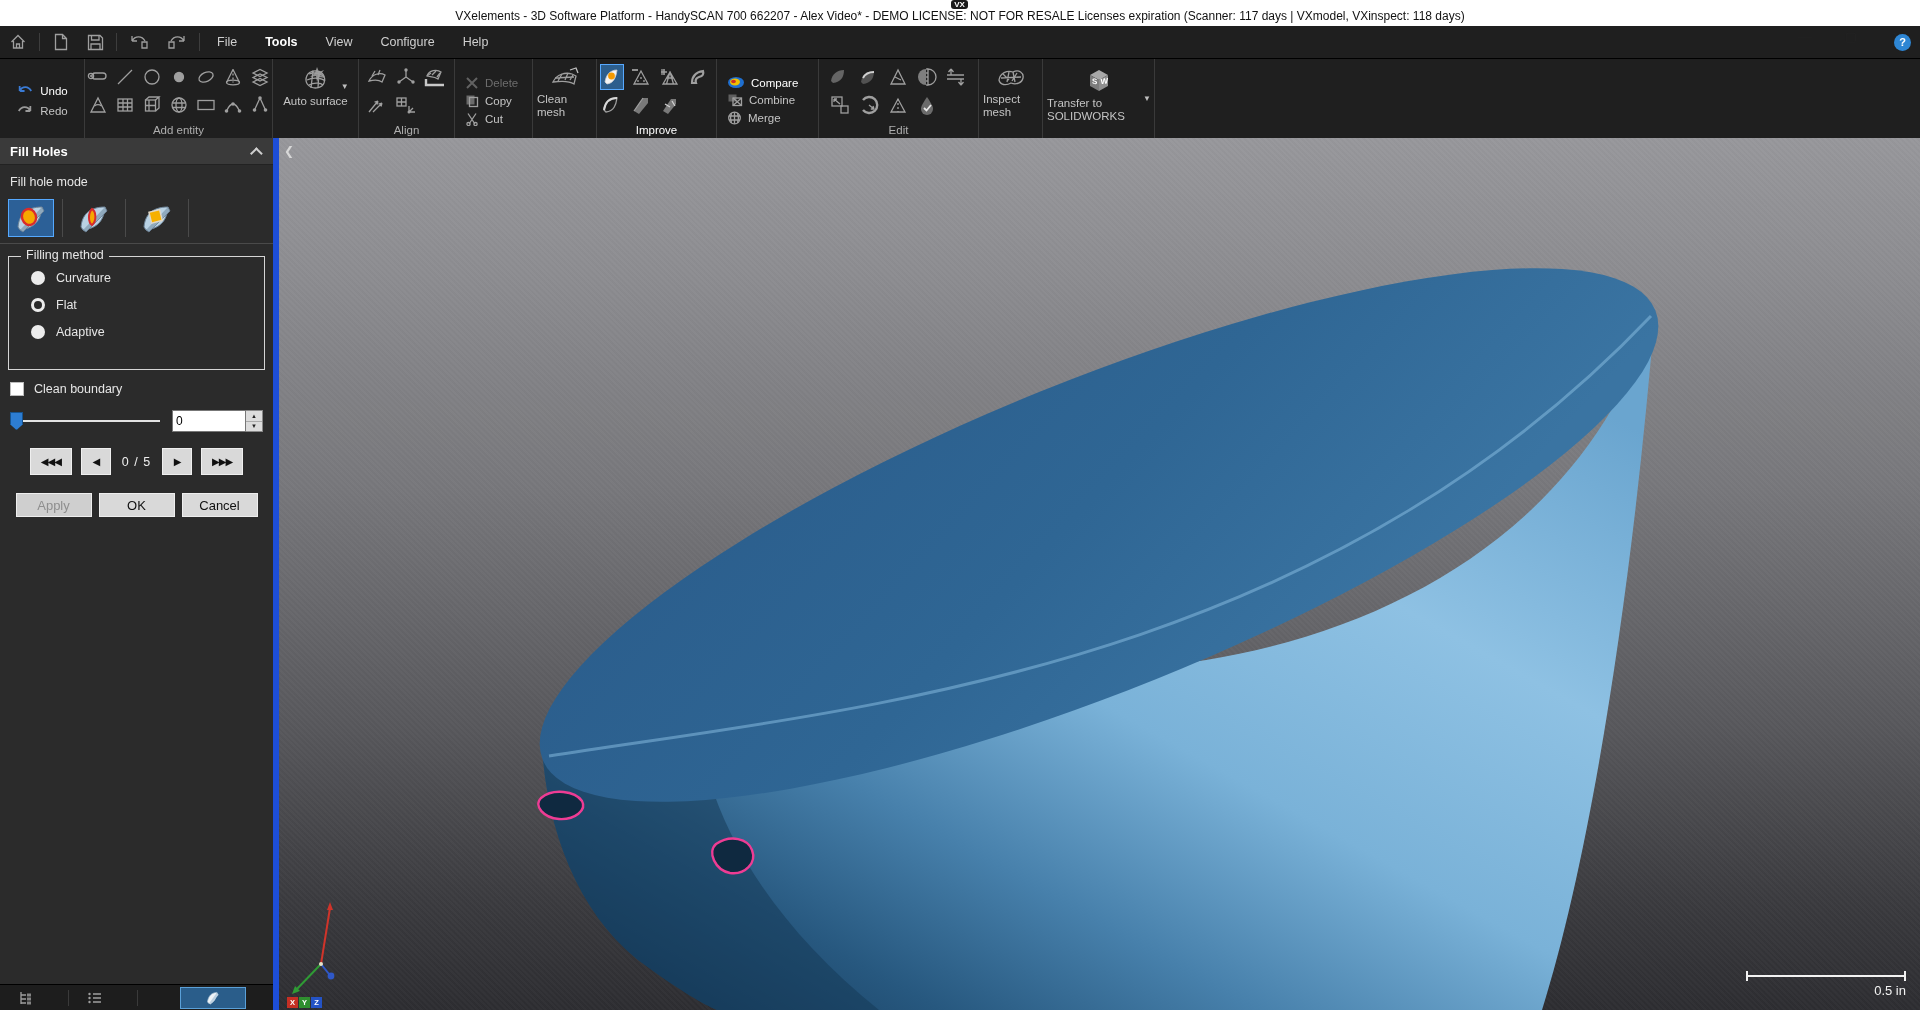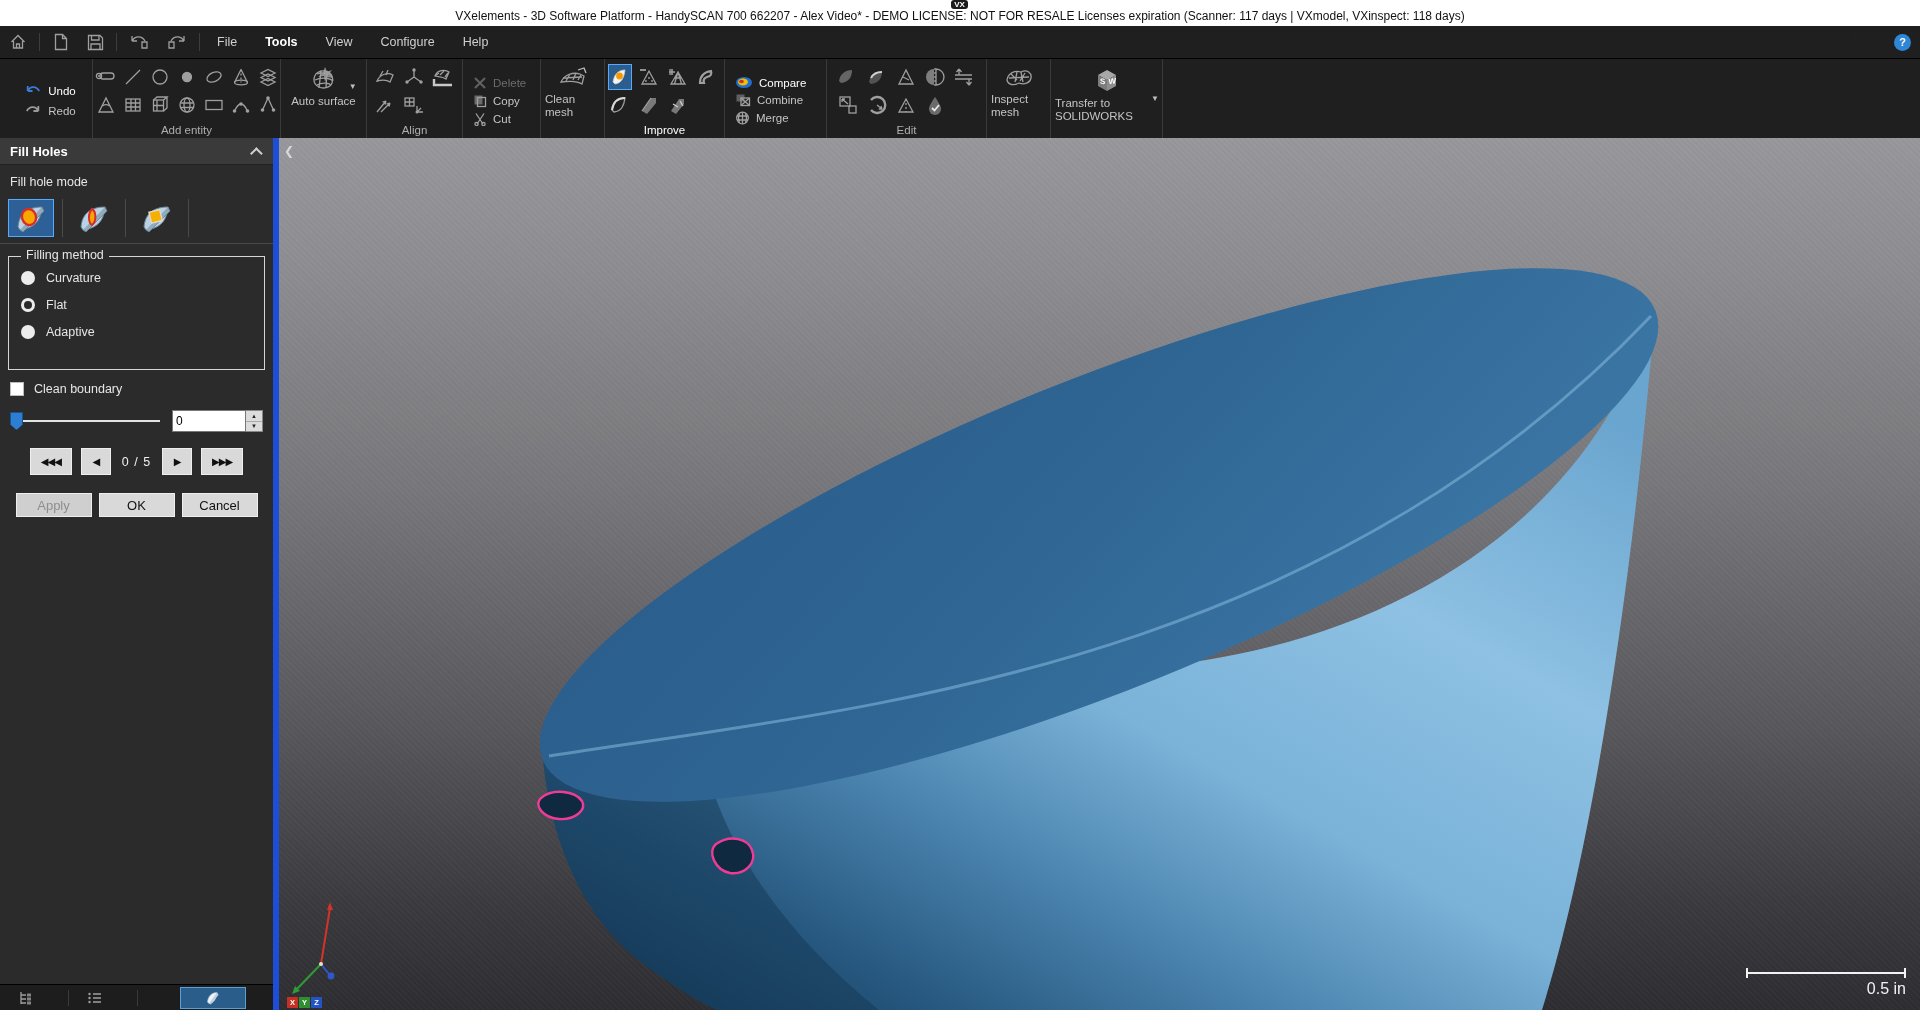--- a/index.html
+++ b/index.html
@@ -55,21 +55,21 @@
   .panel { flex:1; color:#e6e6e6; font-size:12.5px; overflow:hidden; }
   .panel-header { height:27px; background:#3a3a3a; display:flex; align-items:center; padding:0 10px;
                   font-weight:bold; font-size:13px; color:#fff; border-bottom:1px solid #222; }
   .chev-up { margin-left:auto; width:9px; height:9px; border-left:2px solid #cfcfcf; border-top:2px solid #cfcfcf;
              transform:rotate(45deg) translateY(3px); }
   .mode-label { padding:10px 10px 8px; }
   .mode-row { display:flex; align-items:stretch; border-bottom:1px solid #4a4a4a; padding:2px 0 6px; }
   .mode-btn { width:46px; height:38px; display:flex; align-items:center; justify-content:center; margin-left:8px; }
   .mode-btn.sel { background:#2c6097; border:1px solid #55a9ff; }
   .mode-div { width:1px; background:#4a4a4a; margin-left:8px; }
-  .groupbox { margin:12px 8px 0; border:1px solid #d5d5d5; position:relative; padding:14px 10px 10px; }
+  .groupbox { margin:12px 8px 0; border:1px solid #d5d5d5; position:relative; padding:14px 20px 10px; }
   .groupbox-label { position:absolute; top:-9px; left:12px; background:#2b2b2b; padding:0 5px; }
   .radio-row { display:flex; align-items:center; gap:11px; margin:0 0 13px 2px; }
   .radio-row:last-child { margin-bottom:20px; }
   .radio { width:14px; height:14px; border-radius:50%; background:#ececec; flex:none; }
   .radio.sel { background:transparent; border:3px solid #ececec; }
   .row2col { display:flex; align-items:flex-start; padding:14px 10px 0; }
   .row2col .lab { width:130px; line-height:16px; }
   .spinbox { display:flex; height:22px; margin-left:auto; }
   .spinbox input { width:74px; height:22px; border:1px solid #777; background:#fff; color:#000;
                    font-size:12px; padding:0 3px; font-family:"Liberation Sans",sans-serif; }
@@ -112,21 +112,21 @@
     pointer-events:none; }
   .vp-collapse { position:absolute; top:6px; left:5px; color:#d8d8d8; font-size:12px; }
   .mesh-svg { position:absolute; inset:0; width:100%; height:100%; }
   .triad { position:absolute; left:8px; bottom:16px; }
   .axis-labels { position:absolute; left:8px; bottom:2px; display:flex; gap:1px; }
   .axis-chip { width:11px; height:11px; color:#fff; font-size:7.5px; font-weight:bold;
                display:flex; align-items:center; justify-content:center; }
   .scalebar { position:absolute; right:14px; bottom:12px; width:160px; color:#f2f2f2; }
   .scale-line { height:10px; border-left:2px solid #f2f2f2; border-right:2px solid #f2f2f2; position:relative; }
   .scale-line::after { content:""; position:absolute; left:0; right:0; top:4px; height:2px; background:#f2f2f2; }
-  .scale-text { text-align:right; font-size:16px; margin-top:2px; }
+  .scale-text { text-align:right; font-size:13px; margin-top:2px; }
 </style>
 </head>
 <body>
 
 <div class="titlebar">
   <div class="app-logo">VX</div>
   <div class="title-text">VXelements - 3D Software Platform - HandySCAN 700 662207 - Alex Video* - DEMO LICENSE: NOT FOR RESALE Licenses expiration (Scanner: 117 days | VXmodel, VXinspect: 118 days)</div>
   <div class="win-controls">
     <div class="win-btn">—</div>
     <div class="win-btn">▢</div>
@@ -170,21 +170,21 @@
   <span class="mitem">View</span>
   <span class="mitem">Configure</span>
   <span class="mitem">Help</span>
   <span class="help-wrap">
     <span class="help-circle">?</span>
   </span>
 </div>
 
 <div class="ribbon">
 
-  <div class="rgroup stack" style="width:85px;margin-left:8px;">
+  <div class="rgroup stack" style="width:85px;">
     <div class="txtrow hl">
       <svg width="18" height="16" viewBox="0 0 20 18" style="stroke:#3a7bd5;fill:none;stroke-width:2">
           <path d="M4,9 C7,3 14,3.5 17,9 M4,9 L4,3.5 M4,9 L9.5,9"></path>
         </svg>
       <span>Undo</span>
     </div>
     <div class="txtrow">
       <svg width="18" height="16" viewBox="0 0 20 18" style="stroke:#9a9a9a;fill:none;stroke-width:2">
           <path d="M16,9 C13,3 6,3.5 3,9 M16,9 L16,3.5 M16,9 L10.5,9"></path>
         </svg>

